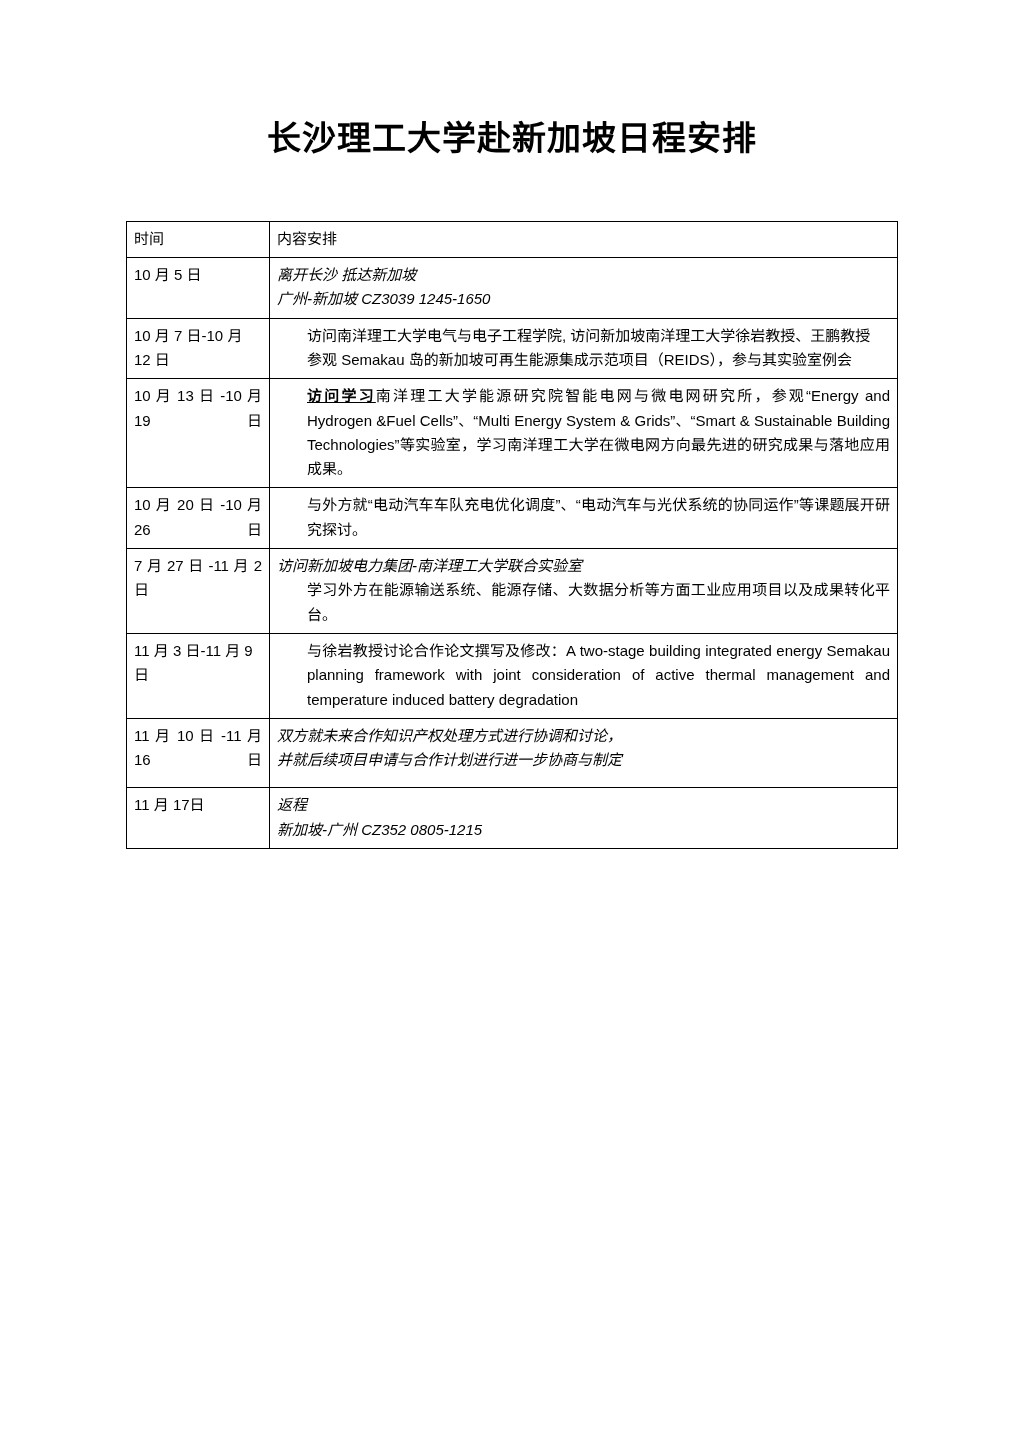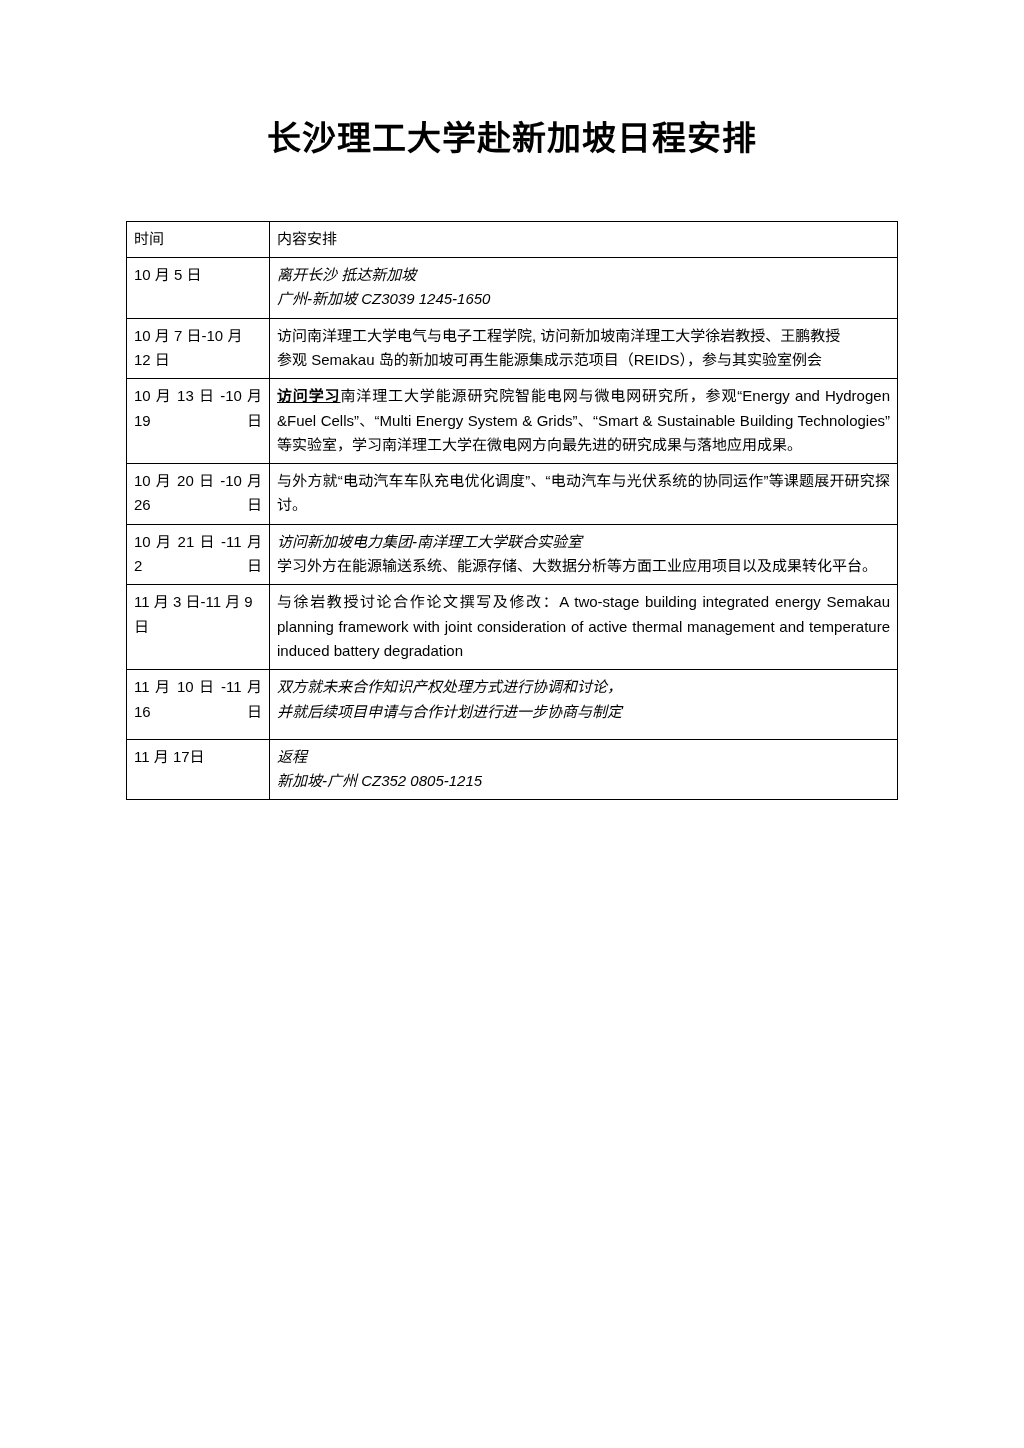--- a/index.html
+++ b/index.html
@@ -66,20 +66,21 @@
     text-align-last: left;
   }
   .line {
     display: block;
     font-style: italic;
   }
   .justify-line {
     display: block;
     text-align: justify;
     text-align-last: left;
+    margin-left: 30px;
   }
   .bold {
     font-weight: bold;
     text-decoration: underline;
   }
   .row-tall td {
     padding-bottom: 10px;
   }
   .spacer-line {
     display: block;
@@ -125,21 +126,21 @@
         </tr>
 
         <tr>
           <td class="col-time">10 月 20 日 -10 月 26 日</td>
           <td class="col-content">
             <span class="justify-line">与外方就“电动汽车车队充电优化调度”、“电动汽车与光伏系统的协同运作”等课题展开研究探讨。</span>
           </td>
         </tr>
 
         <tr>
-          <td class="col-time">10 月 21 日 -11 月 2 日</td>
+          <td class="col-time">7 月 27 日 -11 月 2 日</td>
           <td class="col-content">
             <span class="line">访问新加坡电力集团-南洋理工大学联合实验室</span>
             <span class="justify-line">学习外方在能源输送系统、能源存储、大数据分析等方面工业应用项目以及成果转化平台。</span>
           </td>
         </tr>
 
         <tr class="row-tall">
           <td class="col-time plain">11 月 3 日-11 月 9 日</td>
           <td class="col-content">
             <span class="justify-line">与徐岩教授讨论合作论文撰写及修改：A two-stage building integrated energy Semakau planning framework with joint consideration of active thermal management and temperature induced battery degradation</span>

